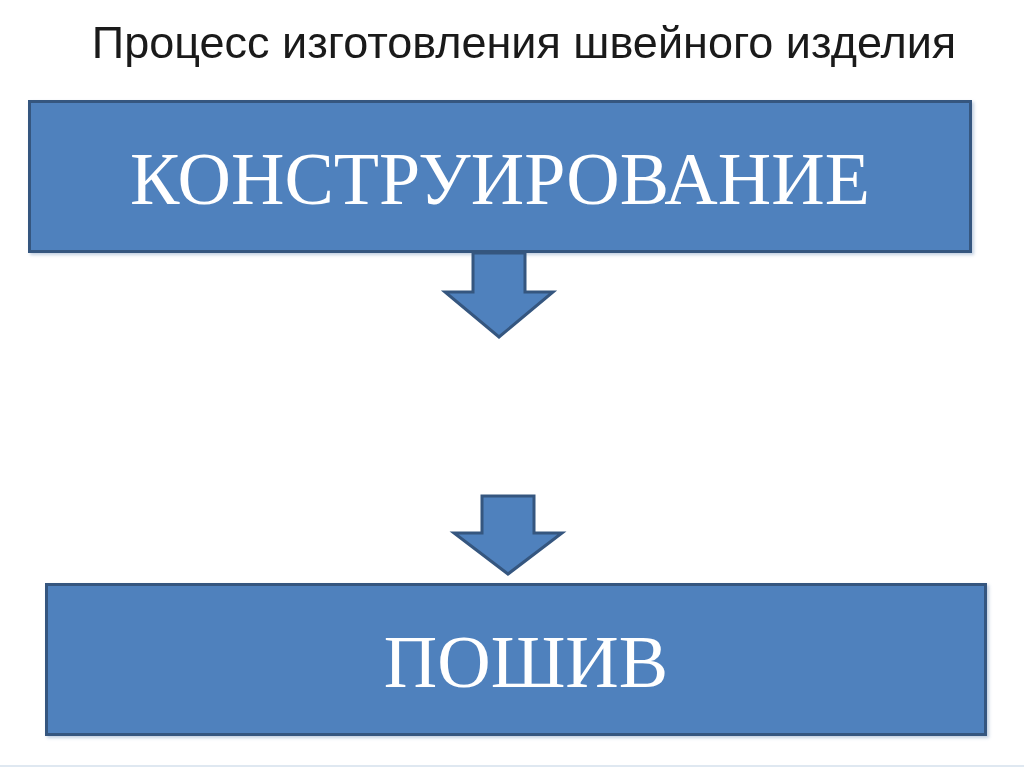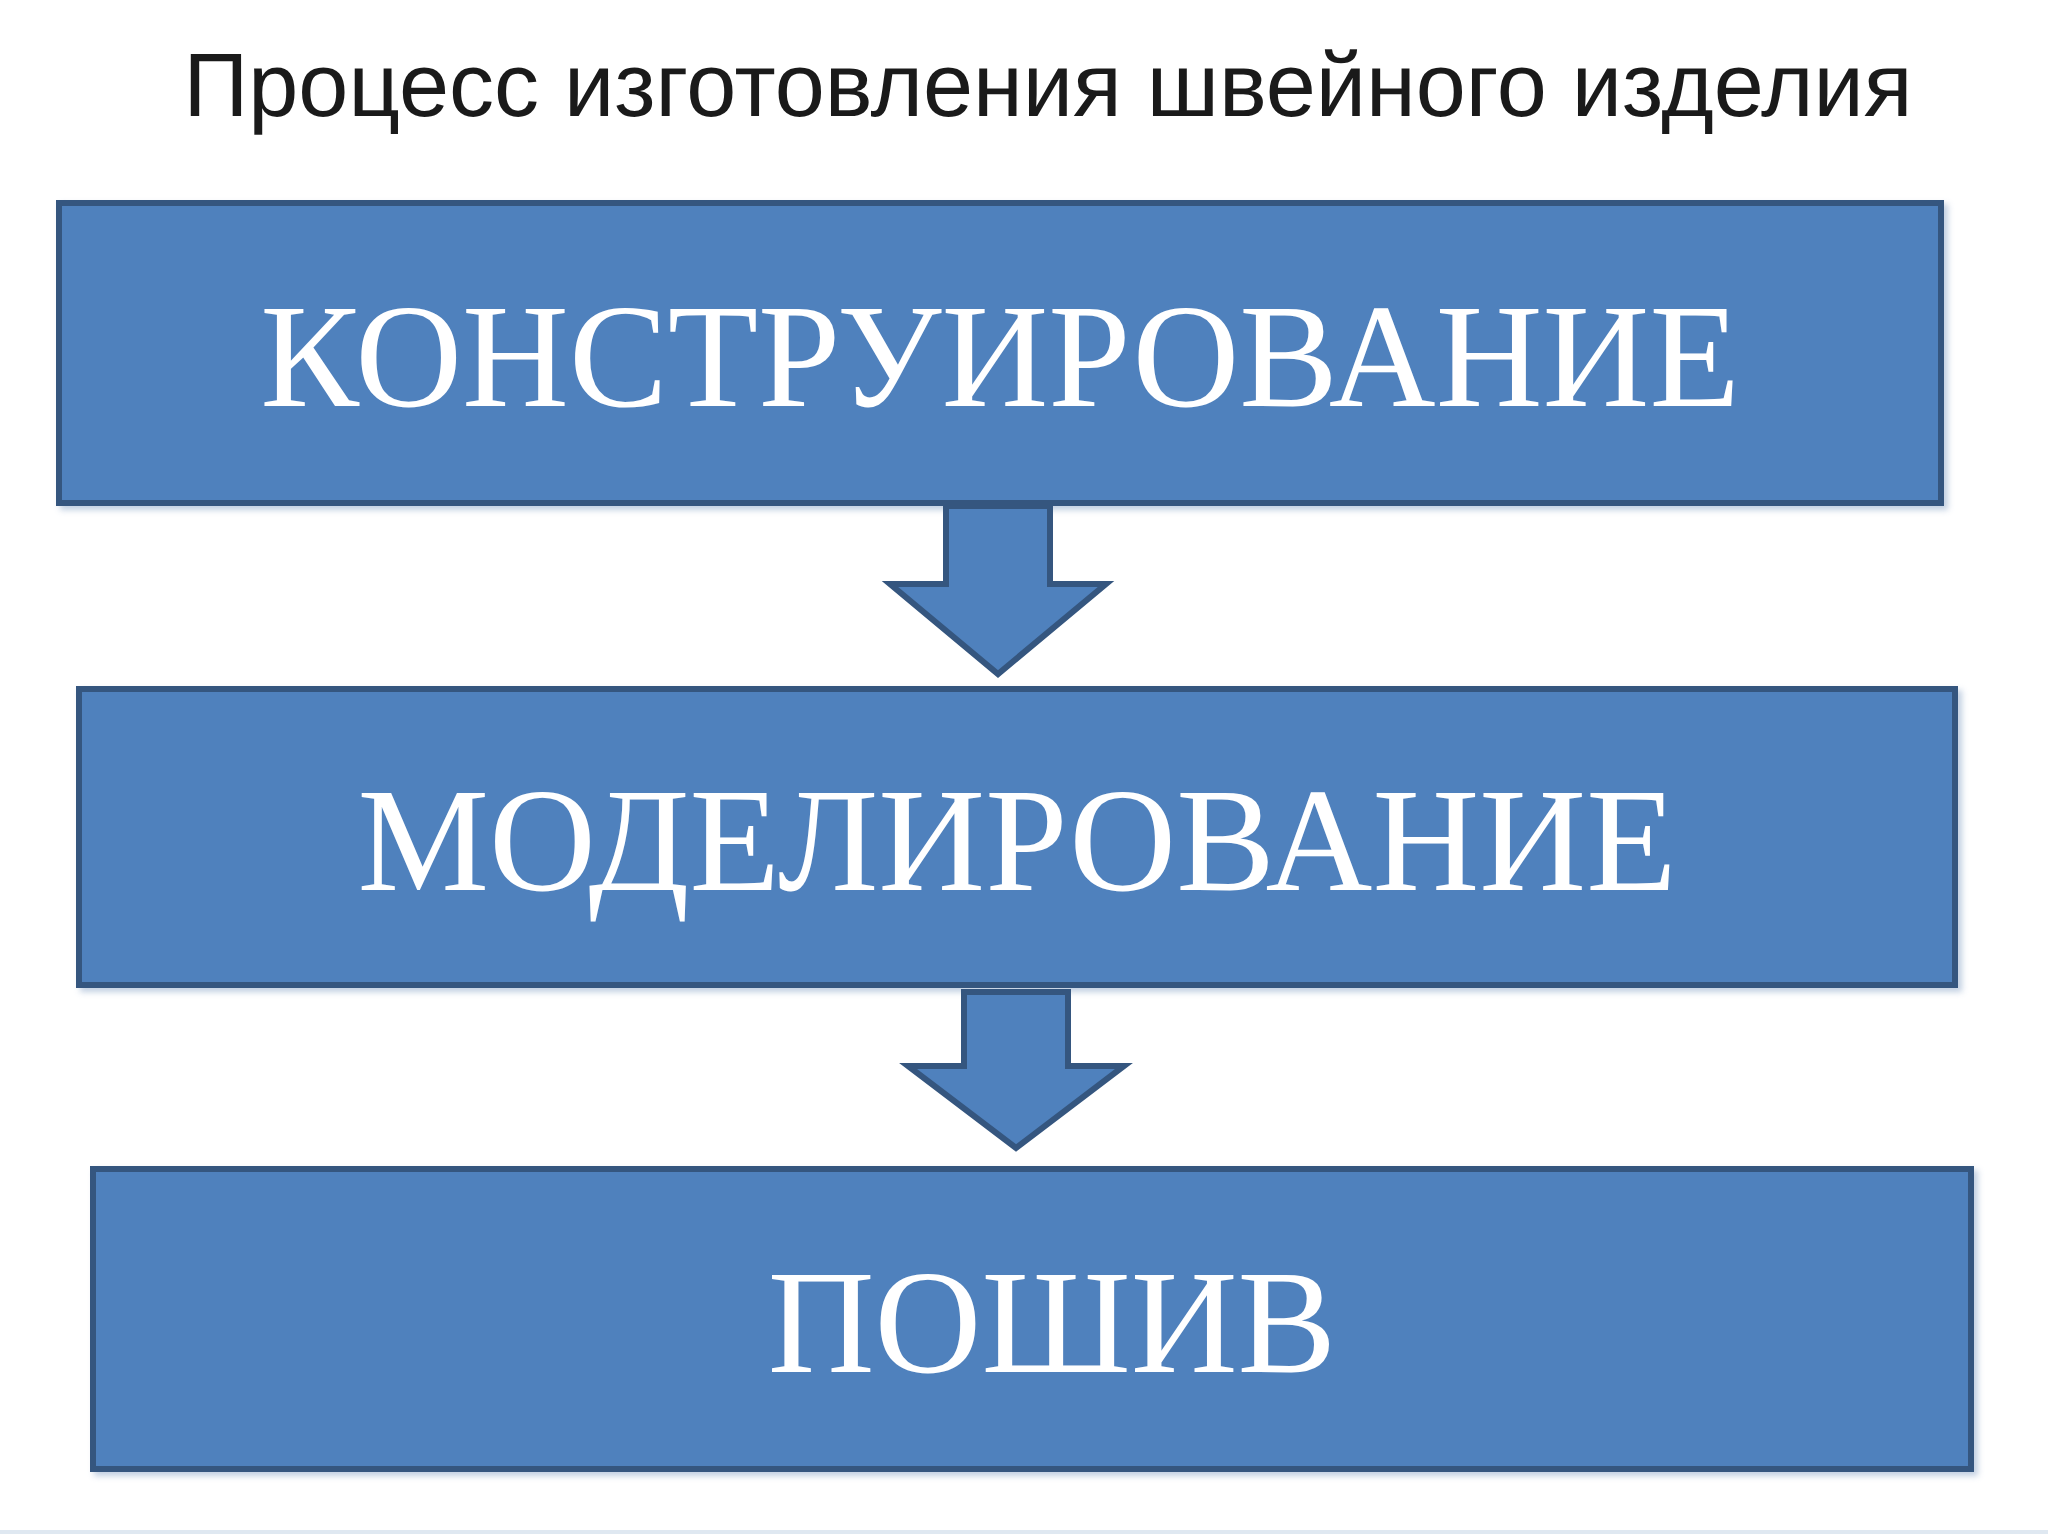--- a/index.html
+++ b/index.html
@@ -80,23 +80,20 @@
   <h1 class="title">Процесс изготовления швейного изделия</h1>
 
   <div class="box box1">
     <span class="box-label">КОНСТРУИРОВАНИЕ</span>
   </div>
 
   <svg class="arrow arrow1" viewBox="0 0 112 86" preserveAspectRatio="none">
     <polygon points="30,0 82,0 82,39 110,39 56,84 2,39 30,39"></polygon>
   </svg>
 
-  <div class="box box2">
-    <span class="box-label">МОДЕЛИРОВАНИЕ</span>
-  </div>
 
   <svg class="arrow arrow2" viewBox="0 0 112 80" preserveAspectRatio="none">
     <polygon points="30,0 82,0 82,37 110,37 56,78 2,37 30,37"></polygon>
   </svg>
 
   <div class="box box3">
     <span class="box-label">ПОШИВ</span>
   </div>
 
   <div class="bottom-edge"></div>

